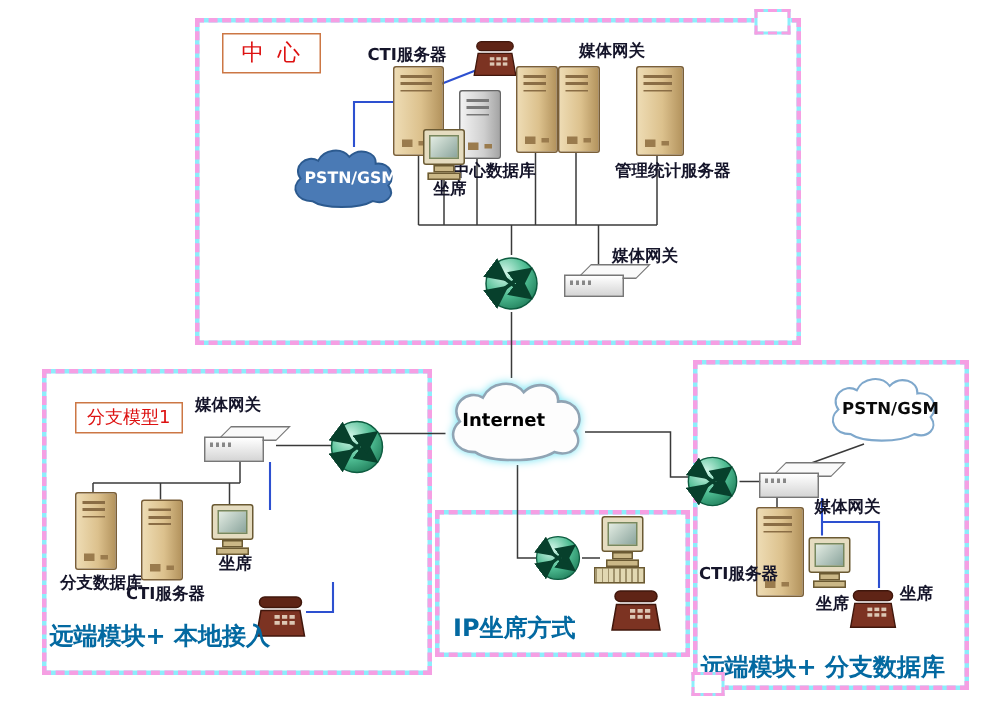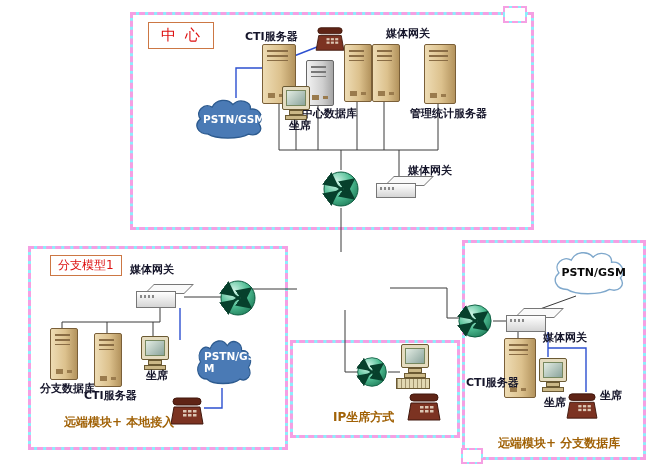--- a/index.html
+++ b/index.html
@@ -10,21 +10,21 @@
   .frame::after{content:"";position:absolute;inset:-3px;border:3px dashed #f59fe3;pointer-events:none;}
   .mini{position:absolute;border:2px solid #8ceefb;background:#fff;z-index:4;}
   .mini::after{content:"";position:absolute;inset:-2px;border:2px dashed #f59fe3;}
   
   .wires{position:absolute;left:0;top:0;width:656px;height:472px;z-index:2;}
   
   .lbl{position:absolute;font-size:11px;font-weight:bold;color:#15152a;white-space:nowrap;z-index:3;}
   .tag{position:absolute;border:1px solid #cc7744;color:#dd1111;font-weight:normal;background:#fff;
        padding:1px 7px;font-size:12px;z-index:3;white-space:nowrap;}
   .tag-lg{font-size:15px;letter-spacing:9px;padding:3px 4px 3px 12px;}
-  .caption{position:absolute;color:#a16207;font-weight:bold;font-size:12px;z-index:3;white-space:nowrap;margin-left:31px;}
+  .caption{position:absolute;color:#0369a1;font-weight:bold;font-size:16px;z-index:3;white-space:nowrap;}
   
   .cloud{position:absolute;display:flex;align-items:center;justify-content:center;z-index:3;}
   .cloud svg{position:absolute;inset:0;width:100%;height:100%;}
   .cloud-label{position:relative;z-index:1;font-weight:bold;font-size:11px;text-align:left;line-height:1.15;width:82%;margin-left:12px;}
   .cloud.blue path{fill:#4a7ab5;stroke:#2c5a8f;stroke-width:2;}
   .cloud.blue .cloud-label{color:#fff;font-size:10.5px;}
   .cloud.white path{fill:#ffffff;stroke:#7fa8cc;stroke-width:2;}
   .cloud.white .cloud-label{color:#0a0a0a;font-size:11px;}
   .cloud.internet path{fill:#fdfdfd;stroke:#90a4b4;stroke-width:2;}
   .cloud.internet{filter:drop-shadow(0 0 3px #6fe2f2);}
@@ -167,22 +167,28 @@
       <line x1="11" y1="25" x2="27" y2="13" stroke="#07402c" stroke-width="2.6" marker-start="url(#ah)" marker-end="url(#ah)"></line>
     </svg>
   </div>
 
   <div class="gateway" style="left:376px;top:176px;width:48px;height:22px">
     <div class="gw-top"></div>
       <div class="gw-front"></div>
   </div>
   <div class="lbl" style="left:408px;top:163px">媒体网关</div>
 
-
-  <div class="tag" style="left:50px;top:255px">分支模型1</div>
+  <div class="cloud internet" style="left:293px;top:250px;width:102px;height:62px">
+    <svg viewBox="0 0 120 70" preserveAspectRatio="none">
+        <path d="M28,58 C12,58 5,44 16,35 C7,23 22,10 34,17 C40,5 58,3 66,13 C76,3 94,8 93,20 C107,18 115,33 106,42 C114,53 103,62 90,58 C76,66 40,66 28,58 Z"></path>
+      </svg>
+    <span class="cloud-label">Internet</span>
+  </div>
+
+  <div class="tag" style="left:50px;top:268px">分支模型1</div>
   <div class="lbl" style="left:130px;top:262px">媒体网关</div>
   <div class="gateway" style="left:136px;top:284px;width:48px;height:24px">
     <div class="gw-top"></div>
       <div class="gw-front"></div>
   </div>
   <div class="router" style="left:219px;top:279px;width:38px;height:38px">
     <svg viewBox="0 0 38 38" width="100%" height="100%">
       <circle cx="19" cy="19" r="17" fill="url(#routerGrad) #3aa87c" stroke="#0d5c40"></circle>
       <line x1="11" y1="13" x2="27" y2="25" stroke="#07402c" stroke-width="2.6" marker-start="url(#ah)" marker-end="url(#ah)"></line>
       <line x1="11" y1="25" x2="27" y2="13" stroke="#07402c" stroke-width="2.6" marker-start="url(#ah)" marker-end="url(#ah)"></line>
@@ -194,26 +200,20 @@
   <div class="tower" style="left:94px;top:333px;width:26px;height:52px"></div>
   <div class="lbl" style="left:84px;top:388px">CTI服务器</div>
 
   <div class="monitor" style="left:141px;top:336px">
     <div class="mon-screen"></div>
       <div class="mon-base"></div>
       <div class="mon-base2"></div>
   </div>
   <div class="lbl" style="left:146px;top:368px">坐席</div>
 
-  <div class="cloud blue" style="left:192px;top:336px;width:64px;height:52px">
-    <svg viewBox="0 0 120 70" preserveAspectRatio="none">
-        <path d="M28,58 C12,58 5,44 16,35 C7,23 22,10 34,17 C40,5 58,3 66,13 C76,3 94,8 93,20 C107,18 115,33 106,42 C114,53 103,62 90,58 C76,66 40,66 28,58 Z"></path>
-      </svg>
-    <span class="cloud-label">PSTN/GS M</span>
-  </div>
 
   <div class="phone" style="left:170px;top:396px;width:34px;height:30px">
     <svg viewBox="0 0 34 30" width="100%" height="100%">
       <path d="M4,11 L30,11 L33,28 L1,28 Z" fill="#7c3322" stroke="#40170c"></path>
       <rect x="3" y="2" width="28" height="7" rx="3.5" fill="#5f2416" stroke="#40170c"></rect>
       <g fill="#dcc7b4">
           <rect x="13" y="14" width="3.5" height="2.5"></rect>
           <rect x="18" y="14" width="3.5" height="2.5"></rect>
           <rect x="23" y="14" width="3.5" height="2.5"></rect>
           <rect x="13" y="18" width="3.5" height="2.5"></rect>

